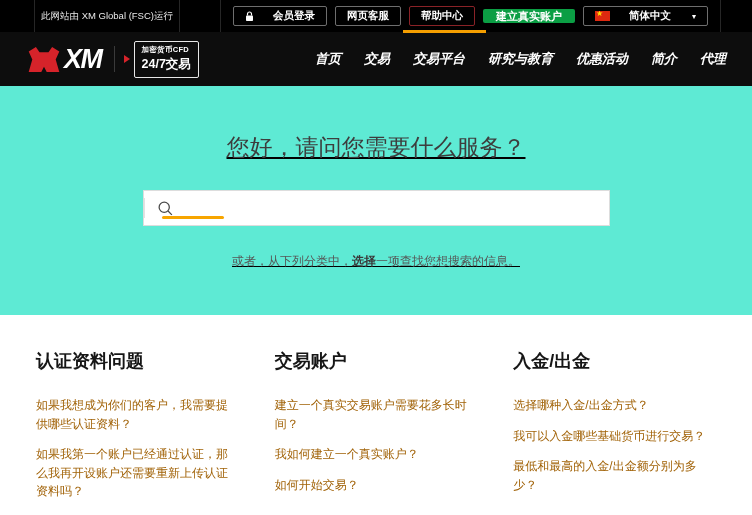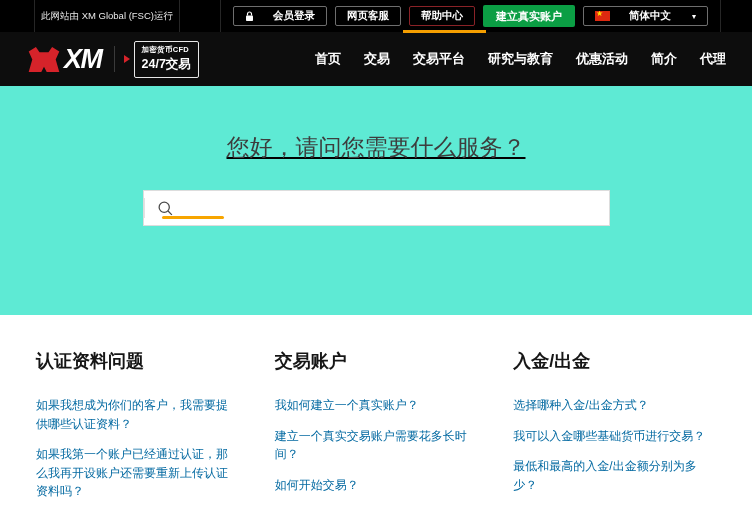--- a/index.html
+++ b/index.html
@@ -21,42 +21,42 @@
   .tb-btn {
     display:flex; align-items:center; gap:19px; height:20px; padding:0 11px;
     border:1px solid #6e6e6e; border-radius:2px; color:#fff; font-size:10.5px;
     font-weight:bold; background:transparent; cursor:pointer; white-space:nowrap;
     font-family:inherit;
   }
   .help-wrap { position:relative; height:20px; }
   .tb-btn.help { border-color:#8a2227; }
   .help-underline { position:absolute; left:-6px; right:-11px; bottom:-7px; height:3px;
     background:#F49E00; }
-  .tb-btn.green { background:#0B9E44; border:none; height:22px; font-size:11px; padding:0 13px; }
+  .tb-btn.green { background:#0B9E44; border:none; height:14px; font-size:11px; padding:0 13px; }
   .lock-icon svg { display:block; }
   .flag { width:15px; height:10px; background:#DE2910; position:relative; overflow:hidden; flex:none; }
   .flag .star { position:absolute; left:1px; top:-2px; color:#FFDE00; font-size:8px; line-height:10px; }
   .caret { font-size:8px; margin-left:2px; }
   .tb-divider { width:1px; height:32px; background:#262626; margin:0 5px 0 4px; }
   .tb-endpad { width:18px; }
 
   
   .navbar { height:54px; background:#0d0d0d; display:flex; align-items:center; padding:0 26px; }
   .logo { display:flex; align-items:center; cursor:pointer;text-align:center; }
   .logo svg { display:block; }
   .logo-text { color:#fff; font-size:27px; font-weight:bold; font-style:italic;
     letter-spacing:-1.5px; margin-left:2px; }
   .nav-sep { width:1px; height:26px; background:#3a3a3a; margin:0 9px 0 12px; }
   .badge-tri { width:0; height:0; border-top:4px solid transparent; border-bottom:4px solid transparent;
     border-left:6px solid #D6232A; margin-right:4px; }
   .badge { border:1px solid #e8e8e8; border-radius:2px; padding:3px 7px 4px; color:#fff; }
   .badge-l1 { font-size:7.5px; font-weight:bold; letter-spacing:.3px; }
   .badge-l2 { font-size:12.5px; font-weight:bold; margin-top:1px; }
   .nav-menu { margin-left:auto; display:flex; gap:23px; }
-  .nav-item { color:#fff; font-size:13px; font-weight:bold; cursor:pointer; white-space:nowrap; }
+  .nav-item { color:#fff; font-size:13px; font-weight:bold; cursor:pointer; white-space:nowrap;font-style:italic; }
 
   
   .hero { height:229px; background:#5eead4; padding-top:46px;text-decoration:underline; }
   .hero h1 { margin:0; text-align:center; font-size:23px; font-weight:400; color:#3d3d3d; }
   .search-box { width:467px; height:36px; margin:27px auto 0; background:#fff;
     border:1px solid #ddd; display:flex; align-items:stretch; position:relative; }
   .search-input { flex:1; border:none; outline:none; background:transparent;
     padding:0 0 2px 18px; font-style:italic; font-size:12px; color:#444; font-family:inherit; }
   .search-input::placeholder { color:#999; opacity:1; }
   .search-underline { position:absolute; left:18px; top:25px; width:62px; height:3px;
@@ -65,21 +65,21 @@
     align-items:center; justify-content:center; cursor:pointer; position:relative; }
   .search-btn .vline { position:absolute; left:0; top:7px; bottom:7px; width:1px; background:#e2e2e2; }
   .subtext { margin-top:27px; text-align:center; font-size:12px; color:#565656; }
   .subtext .bold { font-weight:bold; color:#3a3a3a; }
 
   
   .categories { background:#fff; height:200px; padding:34px 42px 0 36px;
     display:grid; grid-template-columns:1fr 1fr 1fr; column-gap:42px; }
   .col { display:flex; flex-direction:column; }
   .col h2 { margin:0 0 23px; font-size:18px; color:#161616; font-weight:bold; }
-  .q { margin:0 0 12px; font-size:12px; line-height:1.55; color:#0369a1; cursor:pointer; }
+  .q { margin:0 0 12px; font-size:12px; line-height:1.55; color:#a16207; cursor:pointer; }
 </style>
 </head>
 <body>
 
 <header class="topbar">
   <div class="tb-note">此网站由 XM Global (FSC)运行</div>
   <div class="tb-right">
     <button class="tb-btn">
       <span class="lock-icon">
         <svg width="9" height="11" viewBox="0 0 9 11">
@@ -142,35 +142,36 @@
   <div class="search-box">
     <span class="search-underline"></span>
     <button class="search-btn">
       <span class="vline"></span>
       <svg width="17" height="17" viewBox="0 0 20 20">
         <circle cx="8.5" cy="8.5" r="6" fill="none" stroke="#4a4a4a" stroke-width="1.5"></circle>
         <line x1="13" y1="13" x2="17.5" y2="17.5" stroke="#4a4a4a" stroke-width="1.5"></line>
       </svg>
     </button>
   </div>
+  <p class="subtext"><span>或者，从下列分类中，</span><span class="bold">选择</span><span>一项查找您想搜索的信息。</span></p>
 </section>
 
 <section class="categories">
 
   <div class="col">
     <h2>认证资料问题</h2>
     <p class="q">如果我想成为你们的客户，我需要提供哪些认证资料？</p>
     <p class="q">如果我第一个账户已经通过认证，那么我再开设账户还需要重新上传认证资料吗？</p>
 
   </div>
 
   <div class="col">
     <h2>交易账户</h2>
+    <p class="q">建立一个真实交易账户需要花多长时间？</p>
     <p class="q">我如何建立一个真实账户？</p>
-    <p class="q">建立一个真实交易账户需要花多长时间？</p>
     <p class="q">如何开始交易？</p>
 
   </div>
 
   <div class="col">
     <h2>入金/出金</h2>
     <p class="q">选择哪种入金/出金方式？</p>
     <p class="q">我可以入金哪些基础货币进行交易？</p>
     <p class="q">最低和最高的入金/出金额分别为多少？</p>
 

